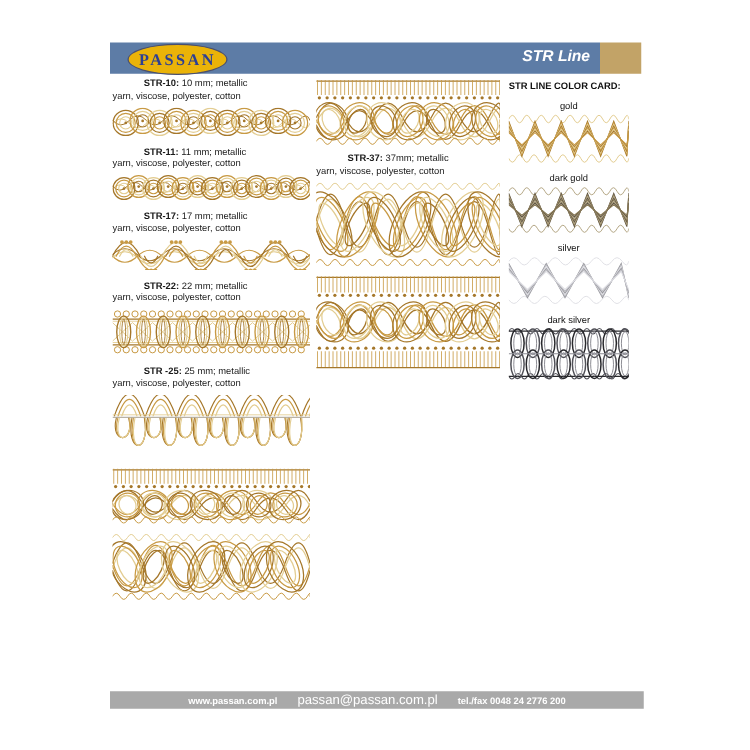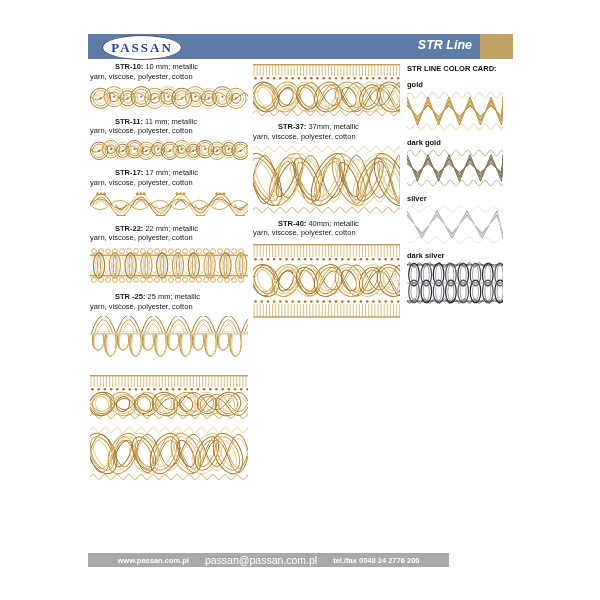--- a/index.html
+++ b/index.html
@@ -1,37 +1,37 @@
 <!DOCTYPE html>
 <html><head>
 <meta charset="utf-8">
 <style>
   html,body{margin:0;padding:0;background:#fff;}
   body{width:600px;height:600px;position:relative;font-family:"Liberation Sans",sans-serif;overflow:hidden;}
   .topbar{position:absolute;left:88px;top:34px;width:392px;height:25px;background:#5d7ca6;}
-  .logo-oval{position:absolute;left:14px;top:1px;width:78px;height:23px;background:#ffffff;border:1.5px solid #4a4f6e;border-radius:50%;display:flex;align-items:center;justify-content:center;}
+  .logo-oval{position:absolute;left:14px;top:1px;width:78px;height:23px;background:#eab308;border:1.5px solid #4a4f6e;border-radius:50%;display:flex;align-items:center;justify-content:center;}
   .logo-oval span{font-family:"Liberation Serif",serif;font-size:13px;letter-spacing:2px;color:#2c3f94;font-weight:600;}
   .series-label{position:absolute;right:8px;top:4px;color:#fff;font-size:12.5px;font-weight:bold;font-style:italic;}
   .accent-block{position:absolute;left:480px;top:34px;width:33px;height:25px;background:#c2a367;}
   .col{position:absolute;top:62px;}
   .col-left{left:90px;width:158px;}
   .col-mid{left:253px;width:147px;}
   .col-right{left:407px;width:96px;}
   .product{margin-bottom:8px;}
   .col-mid .product{margin-bottom:6px;}
   .desc{margin:0 0 4px 0;font-size:7.5px;line-height:1.3;color:#1a1a1a;width:122px;}
   .desc b{font-weight:bold;margin-left:25px;}
   svg.sample{display:block;}
   .col-left svg.sample{width:158px;}
   .col-mid svg.sample{width:147px;}
   .col-right svg.sample{width:96px;}
   .card-title{margin:2px 0 7px 0;font-size:7.5px;font-weight:bold;color:#111;}
   .swatch{margin-bottom:7px;}
-  .swatch-label{margin:0 0 2px 0;font-size:7.5px;font-weight:bold;text-align:left;color:#111;}
-  .footer-bar{position:absolute;left:88px;top:553px;width:361px;height:14px;background:#a9a9a9;display:flex;align-items:center;justify-content:center;gap:16px;color:#fff;}
+  .swatch-label{margin:0 0 2px 0;font-size:7.5px;font-weight:normal;text-align:center;color:#111;}
+  .footer-bar{position:absolute;left:88px;top:553px;width:427px;height:14px;background:#a9a9a9;display:flex;align-items:center;justify-content:center;gap:16px;color:#fff;}
   .footer-bar .small{font-size:7.5px;font-weight:bold;}
   .footer-bar .email{font-size:10.5px;}
 </style>
 </head>
 <body>
 
 <header class="topbar" style="background: rgb(93, 124, 166);">
   <div class="logo-oval">
     <span style="color: rgb(44, 63, 148);">PASSAN</span>
   </div>
@@ -644,21 +644,20 @@
         <ellipse cx="117" cy="33.5" rx="13" ry="28.025" transform="rotate(25 117 33.5)" stroke="#e3cd92" stroke-width="1" fill="none"></ellipse>
         <ellipse cx="117" cy="33.5" rx="9.8" ry="23.304999999999996" transform="rotate(25 117 33.5)" stroke="#a5772a" stroke-width="1" fill="none"></ellipse>
         <ellipse cx="117" cy="33.5" rx="6.6" ry="18.584999999999997" transform="rotate(25 117 33.5)" stroke="#c89a44" stroke-width="1" fill="none"></ellipse>
         <ellipse cx="138" cy="33.5" rx="13" ry="28.025" transform="rotate(-25 138 33.5)" stroke="#a5772a" stroke-width="1" fill="none"></ellipse>
         <ellipse cx="138" cy="33.5" rx="9.8" ry="23.304999999999996" transform="rotate(-25 138 33.5)" stroke="#c89a44" stroke-width="1" fill="none"></ellipse>
         <ellipse cx="138" cy="33.5" rx="6.6" ry="18.584999999999997" transform="rotate(-25 138 33.5)" stroke="#e3cd92" stroke-width="1" fill="none"></ellipse>
         <path d="M0,64.0 Q3.0,59.0 6.0,64.0 Q9.0,69.0 12.0,64.0 Q15.0,59.0 18.0,64.0 Q21.0,69.0 24.0,64.0 Q27.0,59.0 30.0,64.0 Q33.0,69.0 36.0,64.0 Q39.0,59.0 42.0,64.0 Q45.0,69.0 48.0,64.0 Q51.0,59.0 54.0,64.0 Q57.0,69.0 60.0,64.0 Q63.0,59.0 66.0,64.0 Q69.0,69.0 72.0,64.0 Q75.0,59.0 78.0,64.0 Q81.0,69.0 84.0,64.0 Q87.0,59.0 90.0,64.0 Q93.0,69.0 96.0,64.0 Q99.0,59.0 102.0,64.0 Q105.0,69.0 108.0,64.0 Q111.0,59.0 114.0,64.0 Q117.0,69.0 120.0,64.0 Q123.0,59.0 126.0,64.0 Q129.0,69.0 132.0,64.0 Q135.0,59.0 138.0,64.0 Q141.0,69.0 144.0,64.0 Q147.0,59.0 147.0,64.0" stroke="#c89a44" stroke-width="0.8" fill="none" stroke-linecap="round"></path>
       </svg>
   </div>
   <div class="product">
-    <p class="desc"><b>STR-40:</b> <span>40mm; metallic yarn, viscose, polyester, cotton</span></p>
     <svg class="sample" width="147" height="77" viewBox="0 0 147 77" style="height: 77px;">
         <line x1="0" y1="2.8" x2="147" y2="2.8" stroke="#a5772a" stroke-width="1"></line>
         <line x1="1" y1="2" x2="1" y2="15" stroke="#c89a44" stroke-width="0.65"></line>
         <line x1="4.1" y1="2" x2="4.1" y2="15" stroke="#c89a44" stroke-width="0.65"></line>
         <line x1="7.199999999999999" y1="2" x2="7.199999999999999" y2="15" stroke="#c89a44" stroke-width="0.65"></line>
         <line x1="10.299999999999999" y1="2" x2="10.299999999999999" y2="15" stroke="#c89a44" stroke-width="0.65"></line>
         <line x1="13.399999999999999" y1="2" x2="13.399999999999999" y2="15" stroke="#c89a44" stroke-width="0.65"></line>
         <line x1="16.5" y1="2" x2="16.5" y2="15" stroke="#c89a44" stroke-width="0.65"></line>
         <line x1="19.6" y1="2" x2="19.6" y2="15" stroke="#c89a44" stroke-width="0.65"></line>
         <line x1="22.700000000000003" y1="2" x2="22.700000000000003" y2="15" stroke="#c89a44" stroke-width="0.65"></line>

